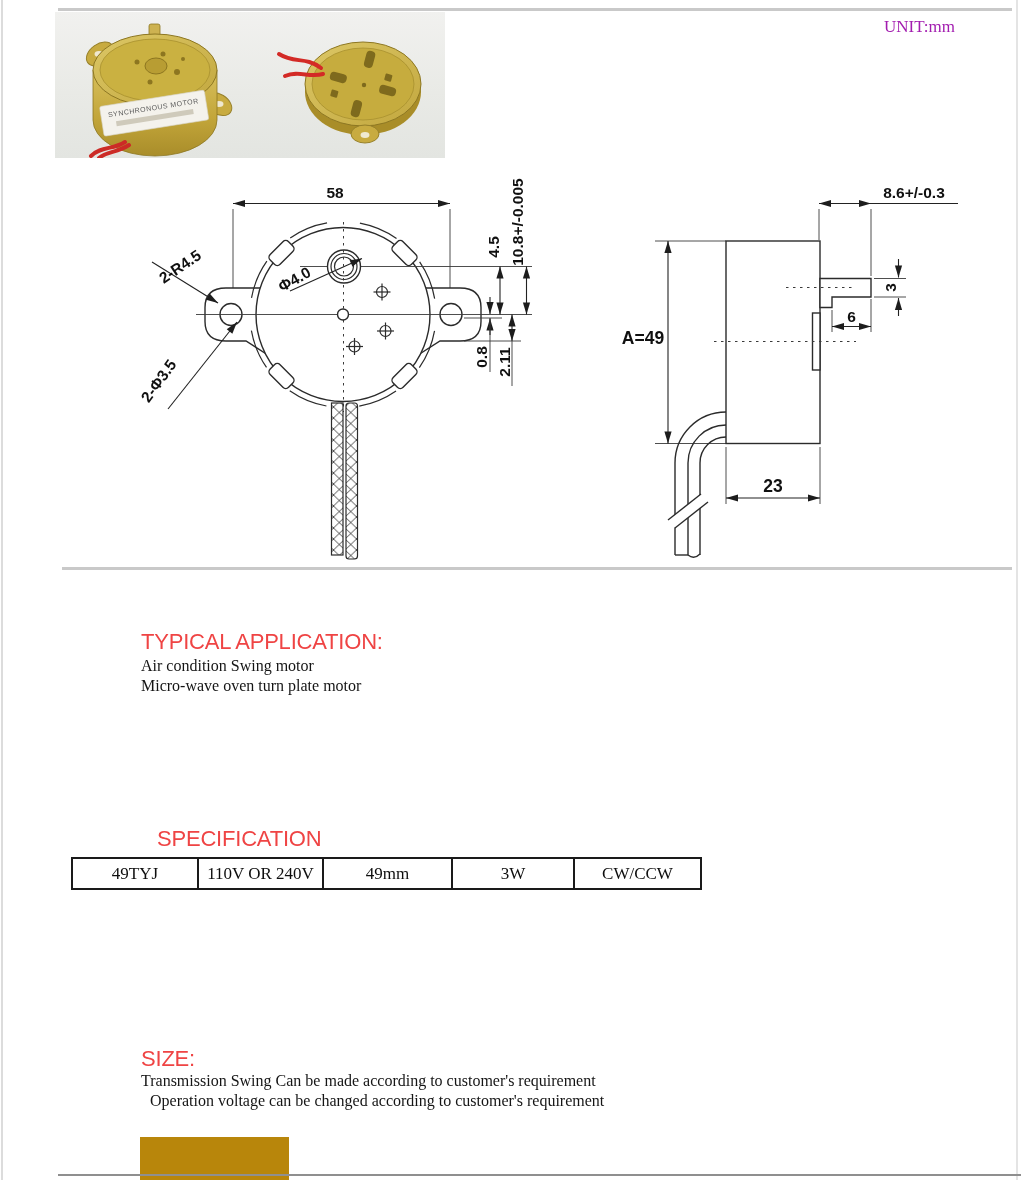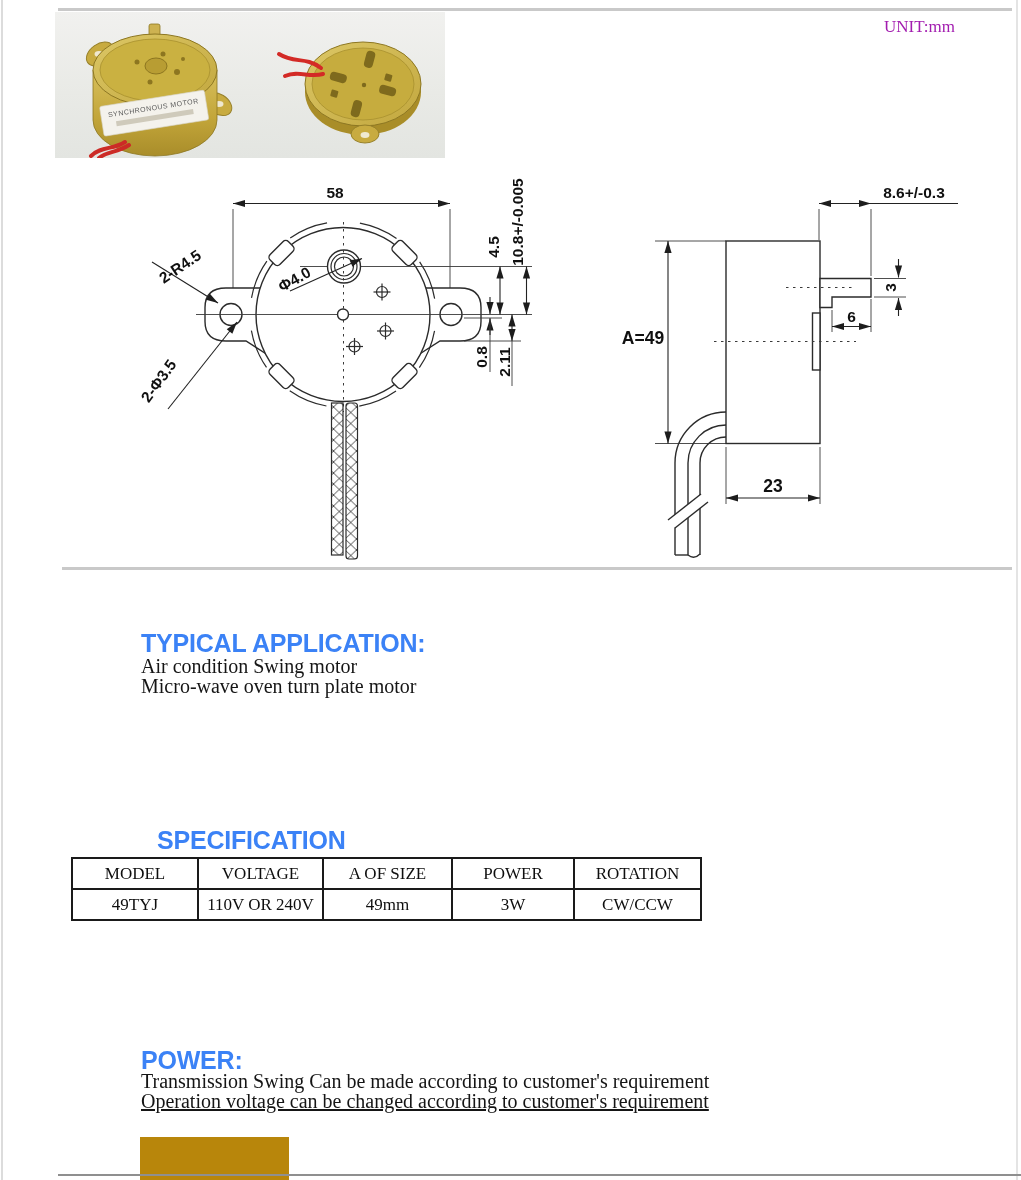--- a/index.html
+++ b/index.html
@@ -2,23 +2,23 @@
 <html><head>
 <meta charset="utf-8">
 <style>
   html,body{margin:0;padding:0;}
   body{
     width:1021px;height:1180px;position:relative;background:#ffffff;
     font-family:"Liberation Sans",sans-serif;color:#111;overflow:hidden;
   }
   .abs{position:absolute;}
   .rule{position:absolute;background:#c9c9c9;}
-  .heading{font-family:"Liberation Sans",sans-serif;font-weight:bold;font-size:25px;
-           color:#3b82f6;letter-spacing:-0.2px;}
-  .bodyline{font-family:"Liberation Serif",serif;font-size:20px;color:#151515;line-height:20px;}
+  .heading{font-family:"Liberation Sans",sans-serif;font-weight:normal;font-size:22px;
+           color:#ef4444;letter-spacing:-0.2px;}
+  .bodyline{font-family:"Liberation Serif",serif;font-size:16px;color:#151515;line-height:20px;}
   .unit{font-family:"Liberation Serif",serif;font-size:17px;color:#a21caf;}
   
   .photo-panel{position:absolute;left:55px;top:12px;width:390px;height:146px;
                background:linear-gradient(180deg,#f1f1ef 0%,#e9eae6 55%,#e3e5e1 100%);}
   
   table.spec{border-collapse:collapse;position:absolute;left:71px;top:857px;}
   table.spec th,table.spec td{
     border:2px solid #1a1a1a;text-align:center;vertical-align:middle;
     font-family:"Liberation Serif",serif;font-size:17px;font-weight:normal;color:#0e0e0e;
     height:29px;padding:0;}
@@ -260,35 +260,28 @@
 
 <table class="spec">
   <colgroup>
     <col style="width:126px">
       <col style="width:125px">
       <col style="width:129px">
     <col style="width:122px">
       <col style="width:127px">
   </colgroup>
   <tbody>
-      <tr>
-    <th>MODEL</th>
-    <th>VOLTAGE</th>
-    <th>A OF SIZE</th>
-    <th>POWER</th>
-    <th>ROTATION</th>
-  </tr>
   <tr>
     <td>49TYJ</td>
     <td>110V OR 240V</td>
     <td>49mm</td>
     <td>3W</td>
     <td>CW/CCW</td>
   </tr>
 </tbody>
   </table>
 
-<div class="abs heading" style="left:141px;top:1046px;">POWER:</div>
+<div class="abs heading" style="left:141px;top:1046px;">SIZE:</div>
 <div class="abs bodyline" style="left:141px;top:1071px;">Transmission Swing Can be made according to customer's requirement</div>
-<div class="abs bodyline" style="left:141px;top:1091px;text-decoration:underline;">Operation voltage can be changed according to customer's requirement</div>
+<div class="abs bodyline" style="left:150px;top:1091px;">Operation voltage can be changed according to customer's requirement</div>
 
 <div class="gold-block"></div>
 <div class="rule" style="left:58px;top:1174px;width:963px;height:2px;background:#8f8f8f;"></div>
 
 </body></html>

